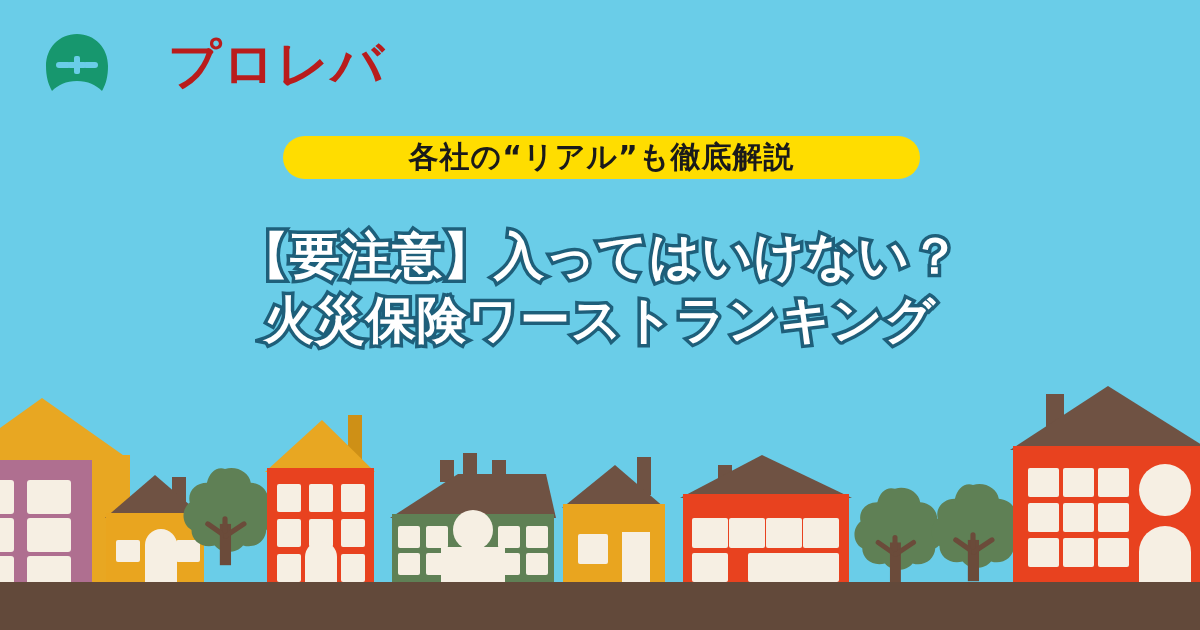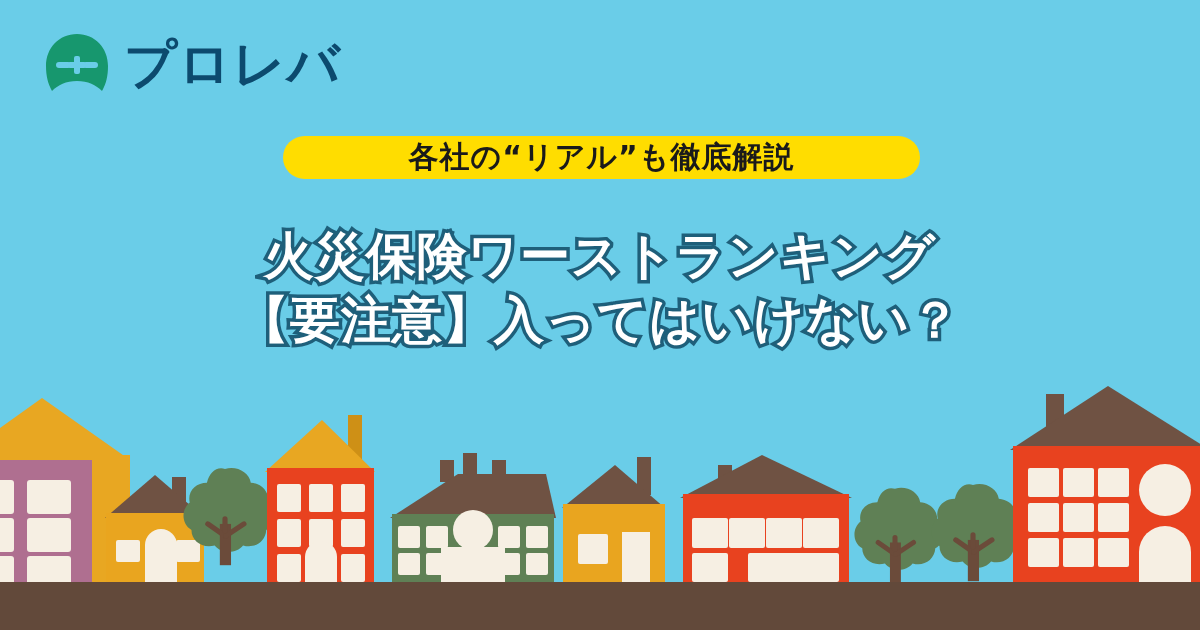--- a/index.html
+++ b/index.html
@@ -42,24 +42,25 @@
   .logo-mark {
     width: 66px;
     height: 62px;
     position: relative;
   }
   .logo-mark svg { display: block; }
   .logo-word {
     font-family: "DejaVu Sans", sans-serif;
     font-size: 52px;
     font-weight: 700;
-    color: #0c4a6e;
+    color: #b91c1c;
     letter-spacing: 1px;
     line-height: 1;
     white-space: nowrap;
+    margin-left: 44px;
   }
 
   
   .badge {
     position: absolute;
     left: 283px;
     top: 136px;
     width: 637px;
     height: 43px;
     background: #FFDD00;
@@ -262,17 +263,17 @@
       </svg>
     </span>
     <span class="logo-word">プロレバ</span>
   </div>
 
   <div class="badge">
     <span class="badge-text">各社の“リアル”も徹底解説</span>
   </div>
 
   <div class="headline">
+    <div class="headline-line">【要注意】入ってはいけない？</div>
     <div class="headline-line">火災保険ワーストランキング</div>
-    <div class="headline-line">【要注意】入ってはいけない？</div>
   </div>
 
 </div>
 
 </body></html>

